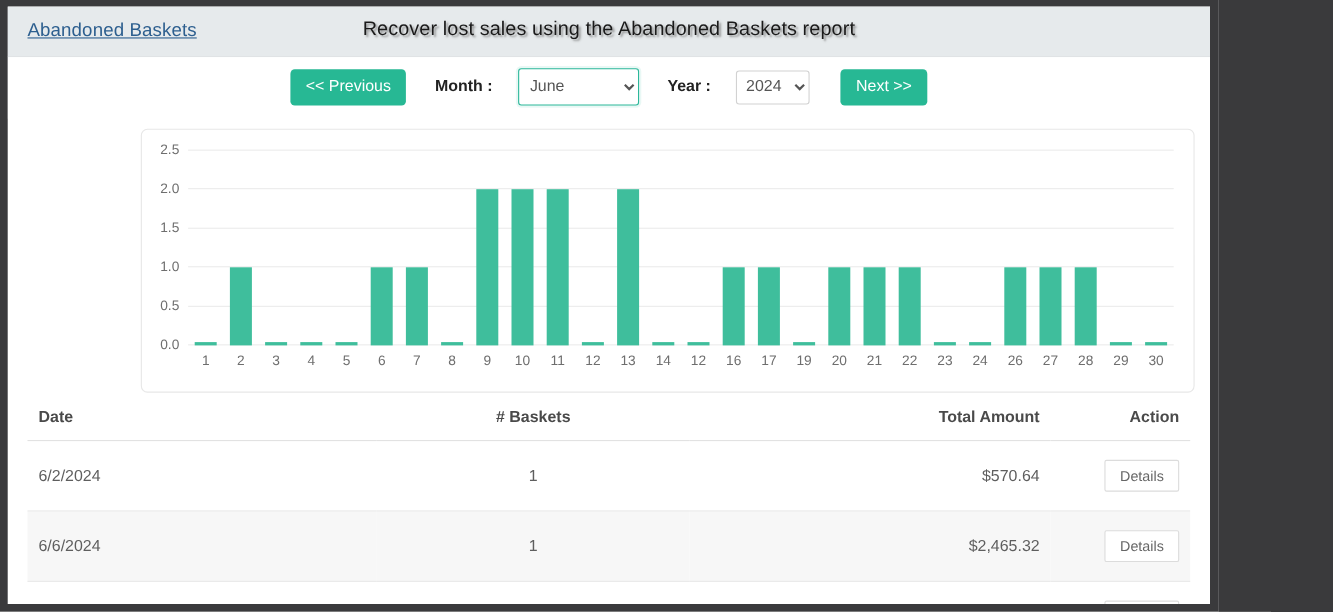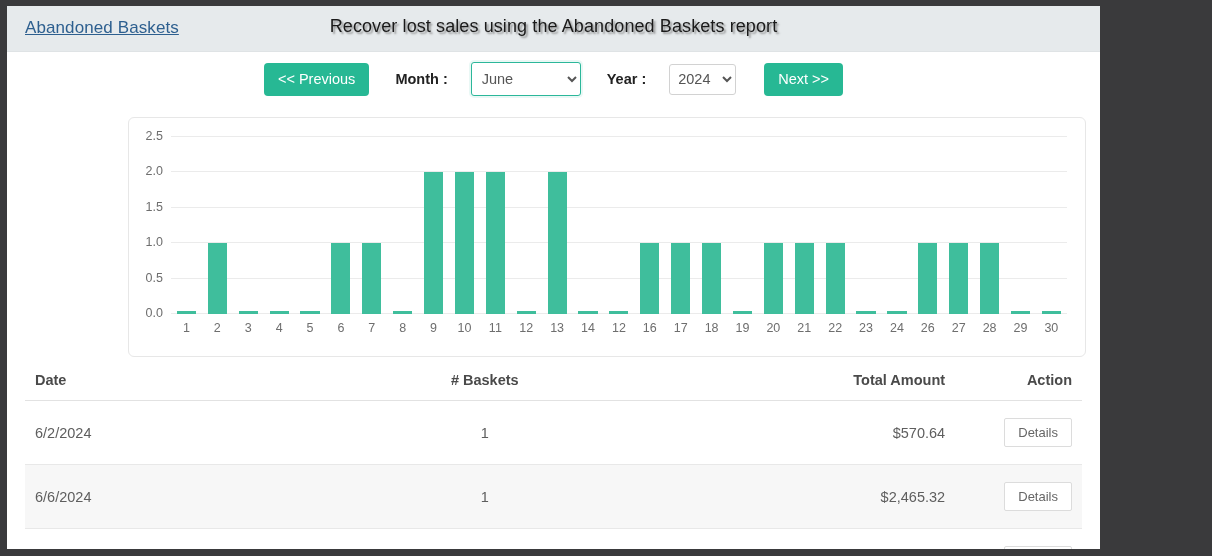--- a/index.html
+++ b/index.html
@@ -329,24 +329,20 @@
             <div class="bar zero" style="background: rgb(63, 190, 156);"></div>
             <div class="x-tick">12</div>
           </div>
           <div class="bar-slot">
             <div class="bar" style="height: 40%; background: rgb(63, 190, 156);"></div>
             <div class="x-tick">16</div>
           </div>
           <div class="bar-slot">
             <div class="bar" style="height: 40%; background: rgb(63, 190, 156);"></div>
             <div class="x-tick">17</div>
-          </div>
-          <div class="bar-slot">
-            <div class="bar" style="height: 40%; background: rgb(63, 190, 156);"></div>
-            <div class="x-tick">18</div>
           </div>
           <div class="bar-slot">
             <div class="bar zero" style="background: rgb(63, 190, 156);"></div>
             <div class="x-tick">19</div>
           </div>
           <div class="bar-slot">
             <div class="bar" style="height: 40%; background: rgb(63, 190, 156);"></div>
             <div class="x-tick">20</div>
           </div>
           <div class="bar-slot">

